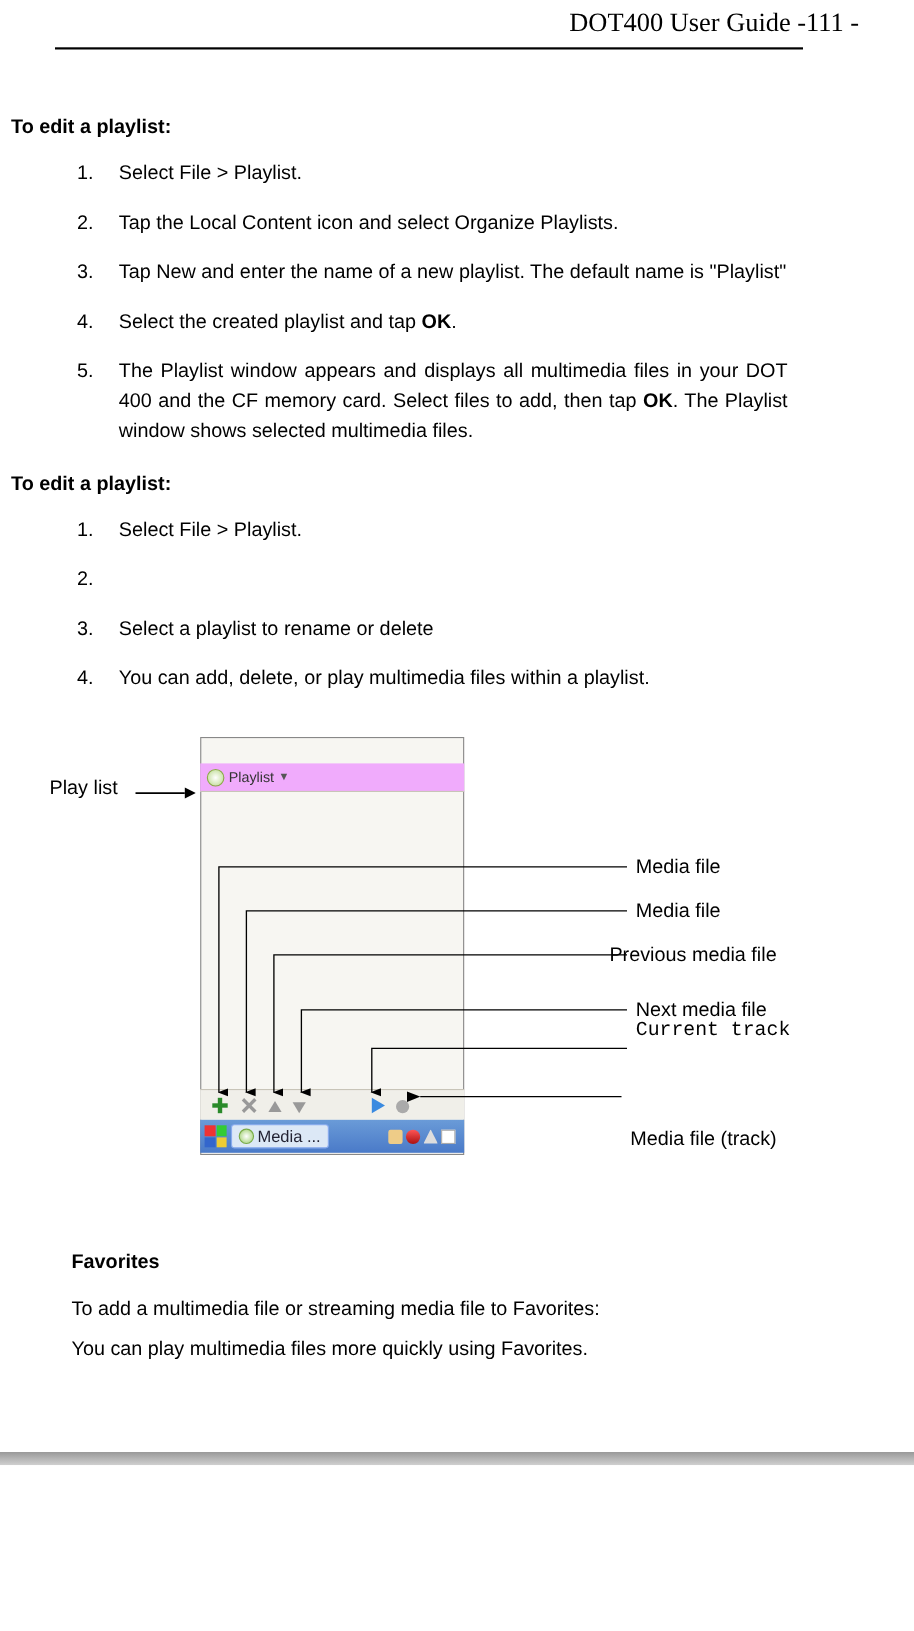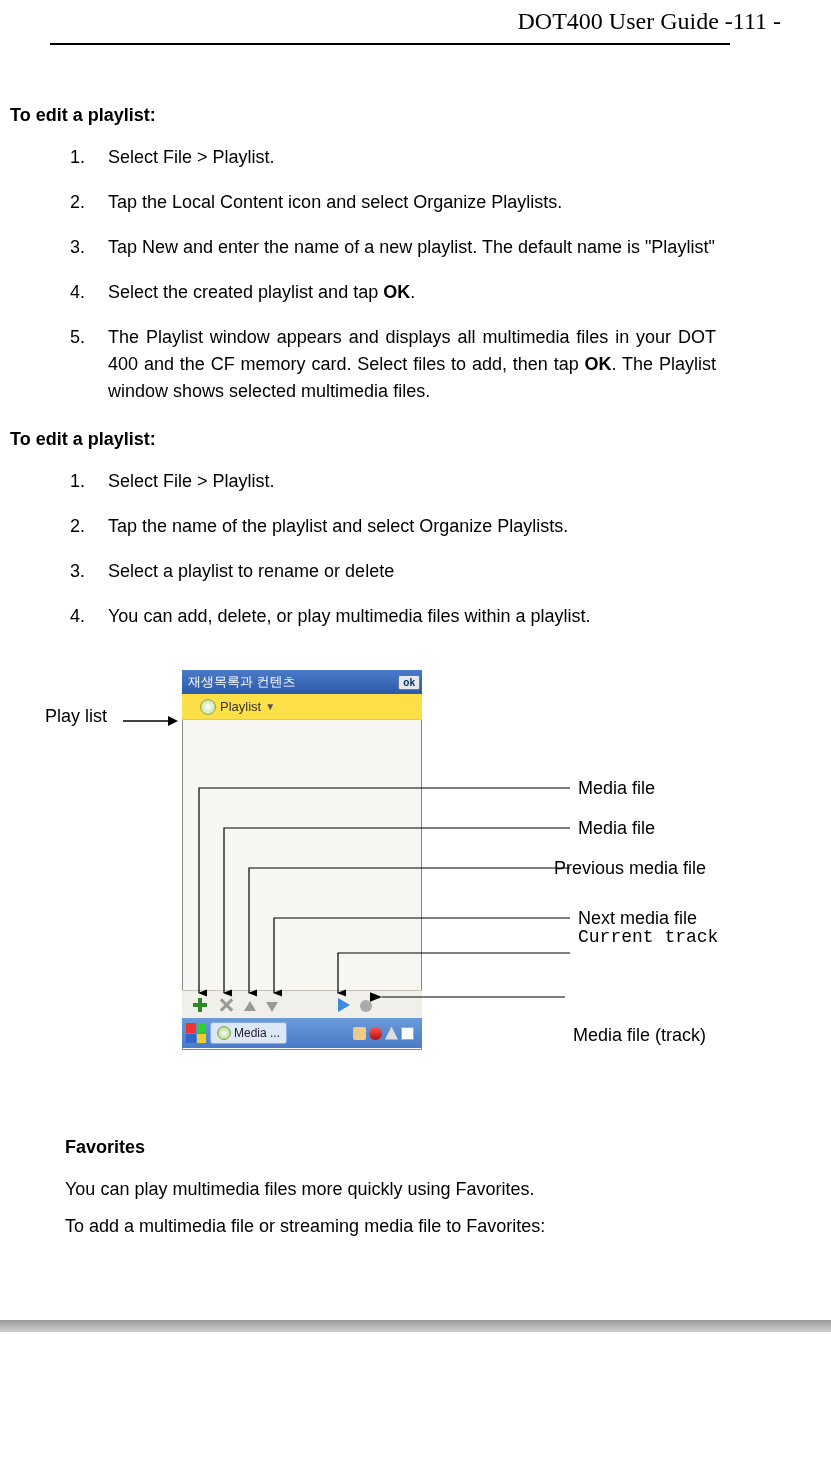--- a/index.html
+++ b/index.html
@@ -17,21 +17,21 @@
   .ol .txt.justify { text-align: justify; }
   .ol.second .li { }
   .figure-area { position: relative; width: 770px; height: 420px; margin-top: 40px; }
   .playlist-label { position: absolute; left: 35px; top: 36px; font-size: 18px; }
   .arrow-r1 { position: absolute; left: 113px; top: 45px; }
   .screenshot { position: absolute; left: 172px; top: 0; width: 240px; height: 380px; }
   .ss-border { position: absolute; left: 0; top: 0; width: 240px; height: 380px; border: 1px solid #888; background: #f7f6f2; }
   .ss-titlebar { position: absolute; left: 0; top: 0; width: 240px; height: 24px; background: linear-gradient(#4a7ac8,#2a5aa8); display: flex; align-items: center; justify-content: space-between; padding: 0 2px; }
   .ss-title { color: #fff; font-size: 13px; font-family: Arial, sans-serif; padding-left: 4px; }
   .ok-btn { background: #e8e8e8; border: 1px solid #5a7a9a; color: #003366; font-size: 10px; font-weight: bold; padding: 1px 4px; border-radius: 2px; font-family: Arial, sans-serif; }
-  .ss-toolbar { position: absolute; left: 0; top: 24px; width: 240px; height: 26px; background: #fde047; border-bottom: 1px solid #c8c4b8; display: flex; align-items: center; padding-left: 18px; gap: 4px; }
+  .ss-toolbar { position: absolute; left: 0; top: 24px; width: 240px; height: 26px; background: #f0abfc; border-bottom: 1px solid #c8c4b8; display: flex; align-items: center; padding-left: 6px; gap: 4px; }
   .ss-toolbar .icn { width: 16px; height: 16px; border-radius: 50%; background: radial-gradient(#fff,#b8d888); border: 1px solid #88aa44; }
   .ss-toolbar .lbl { font-size: 13px; font-family: Arial, sans-serif; color: #333; }
   .ss-toolbar .dd { font-size: 10px; color: #555; }
   .ss-body { position: absolute; left: 0; top: 50px; width: 240px; height: 270px; background: #fff; }
   .ss-body .file { font-size: 13px; font-family: Arial, sans-serif; color: #333; padding: 2px 10px; }
   .ss-bottombar { position: absolute; left: 0; top: 320px; width: 240px; height: 28px; background: #f0efe9; border-top: 1px solid #c8c4b8; display: flex; align-items: center; gap: 10px; padding-left: 10px; }
   .ss-taskbar { position: absolute; left: 0; top: 348px; width: 240px; height: 30px; background: linear-gradient(#6a9bd8,#4a7ac8); display: flex; align-items: center; padding: 0 4px; gap: 4px; }
   .ic16 { width: 16px; height: 16px; display: inline-block; }
   .ic-plus { position: relative; }
   .ic-plus::before, .ic-plus::after { content: ""; position: absolute; background: #2a8a2a; }
@@ -42,21 +42,21 @@
   .ic-x::before { transform: rotate(45deg); }
   .ic-x::after { transform: rotate(-45deg); }
   .ic-up { width: 0; height: 0; border-left: 6px solid transparent; border-right: 6px solid transparent; border-bottom: 10px solid #999; margin-top: 2px; }
   .ic-down { width: 0; height: 0; border-left: 6px solid transparent; border-right: 6px solid transparent; border-top: 10px solid #999; margin-top: 4px; }
   .ic-play { width: 0; height: 0; border-top: 7px solid transparent; border-bottom: 7px solid transparent; border-left: 12px solid #3a8ae0; margin-top: 1px; }
   .ic-stop { width: 12px; height: 12px; border-radius: 50%; background: #aaa; margin-top: 2px; }
   .task-start { width: 20px; height: 20px; display: grid; grid-template-columns: 1fr 1fr; grid-template-rows: 1fr 1fr; gap: 1px; }
   .task-start div:nth-child(1){background:#e33;} .task-start div:nth-child(2){background:#3c3;} .task-start div:nth-child(3){background:#36c;} .task-start div:nth-child(4){background:#ec3;}
   .task-app { background: #dce8f6; border: 1px solid #88aaee; border-radius: 3px; height: 22px; display: flex; align-items: center; padding: 0 6px; gap: 3px; }
   .task-app .ico { width: 14px; height: 14px; border-radius: 50%; background: radial-gradient(#fff,#99cc66); border: 1px solid #77aa44; }
-  .task-app .tl { font-size: 12px; font-family: Arial, sans-serif; color: #223; }
+  .task-app .tl { font-size: 15px; font-family: Arial, sans-serif; color: #223; }
   .tray { margin-left: auto; display: flex; align-items: center; gap: 3px; padding-right: 4px; }
   .tray .ti { width: 13px; height: 13px; }
   .ti1 { background: #ec8; border-radius: 2px; }
   .ti2 { background: linear-gradient(#f55,#a11); border-radius: 50%; }
   .ti3 { background: #ddd; clip-path: polygon(50% 0, 100% 100%, 0 100%); }
   .ti4 { background: #fff; border: 1px solid #aaa; }
   .label-r { position: absolute; font-size: 18px; white-space: nowrap; }
   .favorites-block { margin-top: 47px; padding-left: 55px; padding-right: 105px; }
   .fav-title { font-weight: bold; font-size: 18px; margin-bottom: 18px; }
   .fav-p { font-size: 18px; margin-bottom: 10px; line-height: 1.5; }
@@ -99,21 +99,20 @@
     </div>
 
     <div class="section-title">To edit a playlist:</div>
     <div class="ol second">
       <div class="li">
         <div class="num">1.</div>
         <div class="txt">Select File &gt; Playlist.</div>
       </div>
       <div class="li">
         <div class="num">2.</div>
-        <div class="txt">Tap the name of the playlist and select Organize Playlists.</div>
       </div>
       <div class="li">
         <div class="num">3.</div>
         <div class="txt">Select a playlist to rename or delete</div>
       </div>
       <div class="li">
         <div class="num">4.</div>
         <div class="txt justify">You can add, delete, or play multimedia files within a playlist.</div>
       </div>
     </div>
@@ -121,24 +120,20 @@
     <div class="figure-area">
       <div class="playlist-label">Play list</div>
 
       <svg class="arrow-r1" width="55" height="12">
         <line x1="0" y1="6" x2="45" y2="6" stroke="#000" stroke-width="1.5"></line>
         <polygon points="45,1 55,6 45,11" fill="#000"></polygon>
       </svg>
 
       <div class="screenshot">
         <div class="ss-border"></div>
-        <div class="ss-titlebar">
-          <span class="ss-title">재생목록과 컨텐츠</span>
-          <span class="ok-btn">ok</span>
-        </div>
         <div class="ss-toolbar">
           <span class="icn"></span>
           <span class="lbl">Playlist</span>
           <span class="dd">▼</span>
         </div>
         <div class="ss-bottombar">
           <span class="ic16 ic-plus"></span>
           <span class="ic16 ic-x"></span>
           <span class="ic16 ic-up"></span>
           <span class="ic16 ic-down"></span>
@@ -192,19 +187,19 @@
         <polyline points="560,248 264,248 264,323" fill="none" stroke="#000" stroke-width="1.2" marker-end="url(#ahd)"></polyline>
 
         <polyline points="560,283 328,283 328,323" fill="none" stroke="#000" stroke-width="1.2" marker-end="url(#ahd)"></polyline>
 
         <polyline points="555,327 372,327" fill="none" stroke="#000" stroke-width="1.2" marker-end="url(#ahl)"></polyline>
       </svg>
     </div>
 
     <div class="favorites-block">
       <div class="fav-title">Favorites</div>
+      <div class="fav-p justify">To add a multimedia file or streaming media file to Favorites:</div>
       <div class="fav-p">You can play multimedia files more quickly using Favorites.</div>
-      <div class="fav-p justify">To add a multimedia file or streaming media file to Favorites:</div>
     </div>
 
   </div>
 </div>
 <div class="footer-bar"></div>
 
 </body></html>

